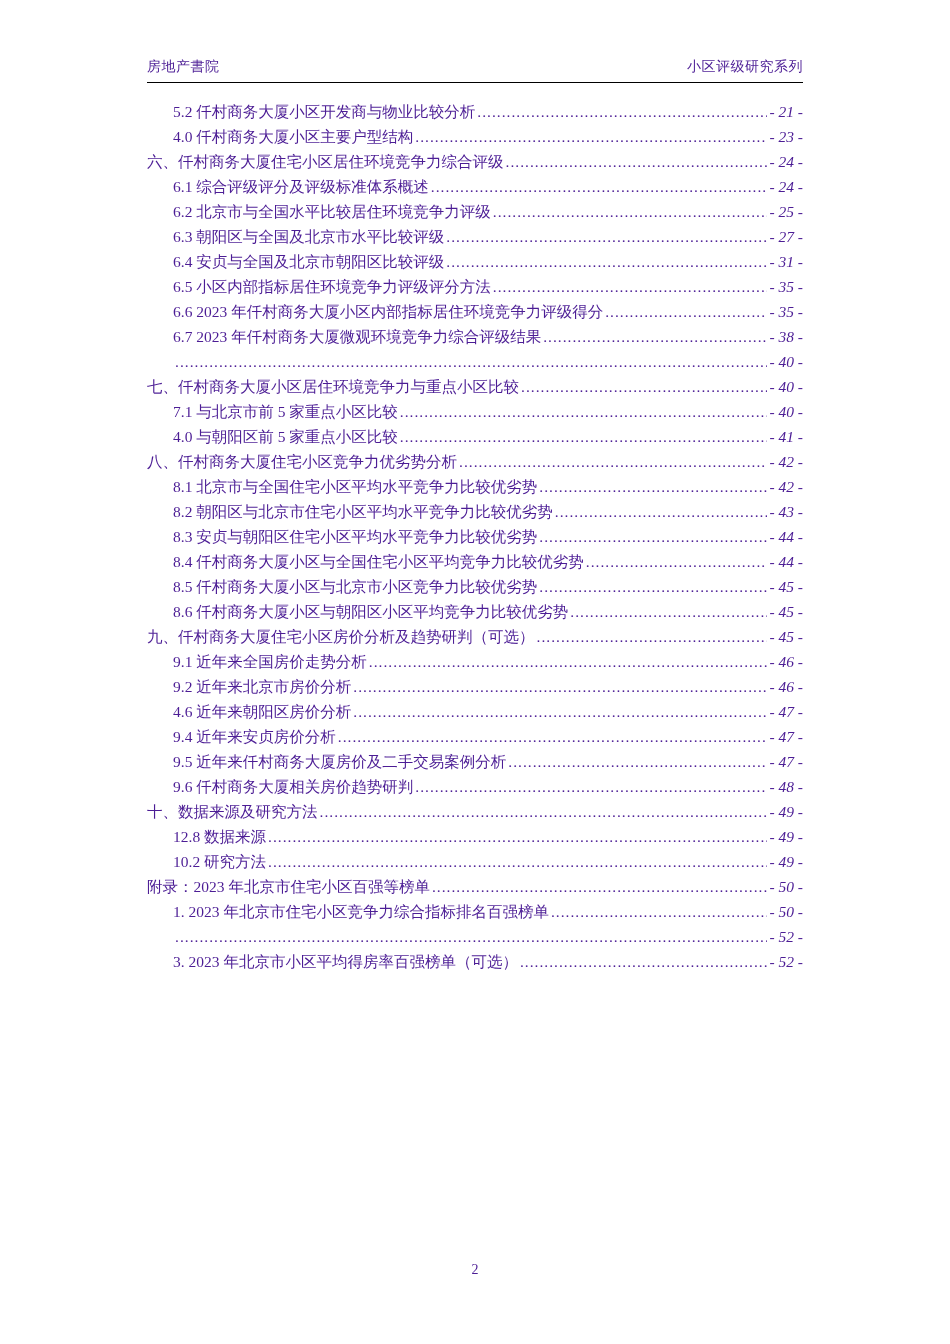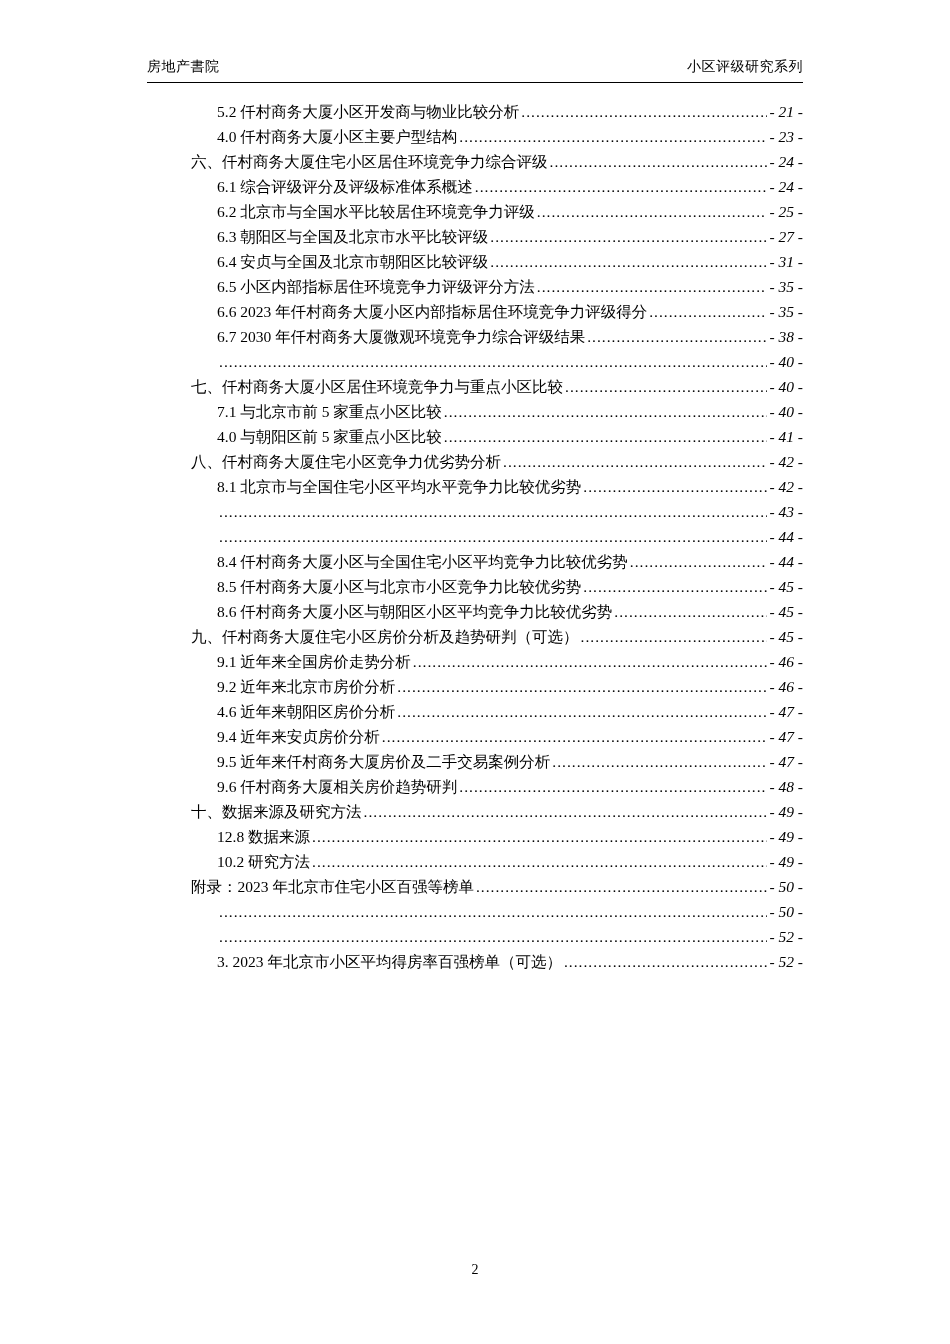--- a/index.html
+++ b/index.html
@@ -6,21 +6,21 @@
     margin: 0;
     padding: 0;
     background: #ffffff;
   }
   .page {
     position: relative;
     width: 950px;
     height: 1344px;
     background: #ffffff;
     font-family: "Liberation Serif", "DejaVu Serif", serif;
-    color: #000000;
+    color: #4c1d95;
     overflow: hidden;
     box-sizing: border-box;
   }
   .content {
     position: absolute;
     left: 147px;
     right: 147px;
     top: 0;
   }
   .header {
@@ -39,21 +39,20 @@
   .toc {
     margin-top: 16px;
   }
   .toc-row {
     display: flex;
     align-items: flex-end;
     line-height: 25px;
     font-size: 15.5px;
     white-space: nowrap;
     cursor: pointer;
-    margin-left: 44px;
   }
   .toc-row.level-1 {
     padding-left: 26px;
   }
   .toc-label {
     white-space: nowrap;
     flex: 0 0 auto;
   }
   .toc-dots {
     flex: 1 1 auto;
@@ -138,21 +137,21 @@
     <span class="toc-page">- 35 -</span>
   </div>
 
   <div class="toc-row level-1">
     <span class="toc-label">6.6 2023 年仟村商务大厦小区内部指标居住环境竞争力评级得分</span>
     <span class="toc-dots">....................................................................................................................................................................................................................................................................</span>
     <span class="toc-page">- 35 -</span>
   </div>
 
   <div class="toc-row level-1">
-    <span class="toc-label">6.7 2030 年仟村商务大厦微观环境竞争力综合评级结果</span>
+    <span class="toc-label">6.7 2023 年仟村商务大厦微观环境竞争力综合评级结果</span>
     <span class="toc-dots">....................................................................................................................................................................................................................................................................</span>
     <span class="toc-page">- 38 -</span>
   </div>
 
   <div class="toc-row level-1">
     <span class="toc-dots">....................................................................................................................................................................................................................................................................</span>
     <span class="toc-page">- 40 -</span>
   </div>
 
   <div class="toc-row level-0">
@@ -179,25 +178,27 @@
     <span class="toc-page">- 42 -</span>
   </div>
 
   <div class="toc-row level-1">
     <span class="toc-label">8.1 北京市与全国住宅小区平均水平竞争力比较优劣势</span>
     <span class="toc-dots">....................................................................................................................................................................................................................................................................</span>
     <span class="toc-page">- 42 -</span>
   </div>
 
   <div class="toc-row level-1">
+    <span class="toc-label">8.2 朝阳区与北京市住宅小区平均水平竞争力比较优劣势</span>
     <span class="toc-dots">....................................................................................................................................................................................................................................................................</span>
     <span class="toc-page">- 43 -</span>
   </div>
 
   <div class="toc-row level-1">
+    <span class="toc-label">8.3 安贞与朝阳区住宅小区平均水平竞争力比较优劣势</span>
     <span class="toc-dots">....................................................................................................................................................................................................................................................................</span>
     <span class="toc-page">- 44 -</span>
   </div>
 
   <div class="toc-row level-1">
     <span class="toc-label">8.4 仟村商务大厦小区与全国住宅小区平均竞争力比较优劣势</span>
     <span class="toc-dots">....................................................................................................................................................................................................................................................................</span>
     <span class="toc-page">- 44 -</span>
   </div>
 
@@ -273,20 +274,21 @@
     <span class="toc-page">- 49 -</span>
   </div>
 
   <div class="toc-row level-0">
     <span class="toc-label">附录：2023 年北京市住宅小区百强等榜单</span>
     <span class="toc-dots">....................................................................................................................................................................................................................................................................</span>
     <span class="toc-page">- 50 -</span>
   </div>
 
   <div class="toc-row level-1">
+    <span class="toc-label">1. 2023 年北京市住宅小区竞争力综合指标排名百强榜单</span>
     <span class="toc-dots">....................................................................................................................................................................................................................................................................</span>
     <span class="toc-page">- 50 -</span>
   </div>
 
   <div class="toc-row level-1">
     <span class="toc-dots">....................................................................................................................................................................................................................................................................</span>
     <span class="toc-page">- 52 -</span>
   </div>
 
   <div class="toc-row level-1">

